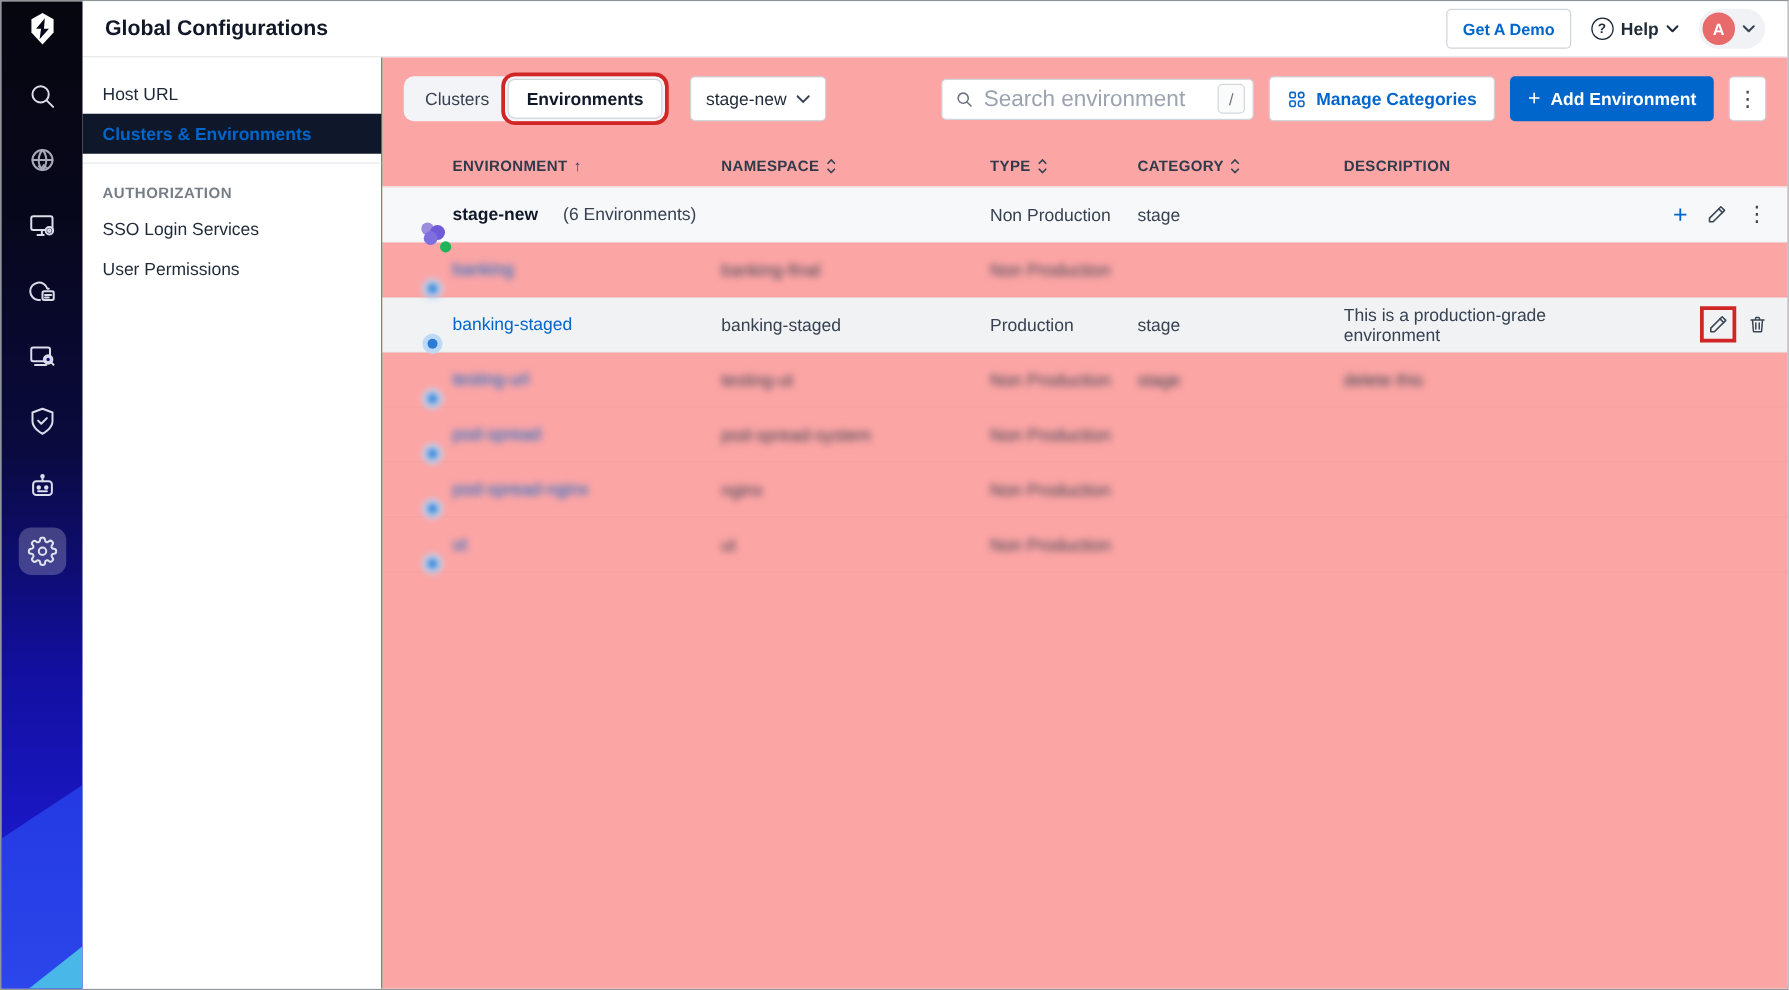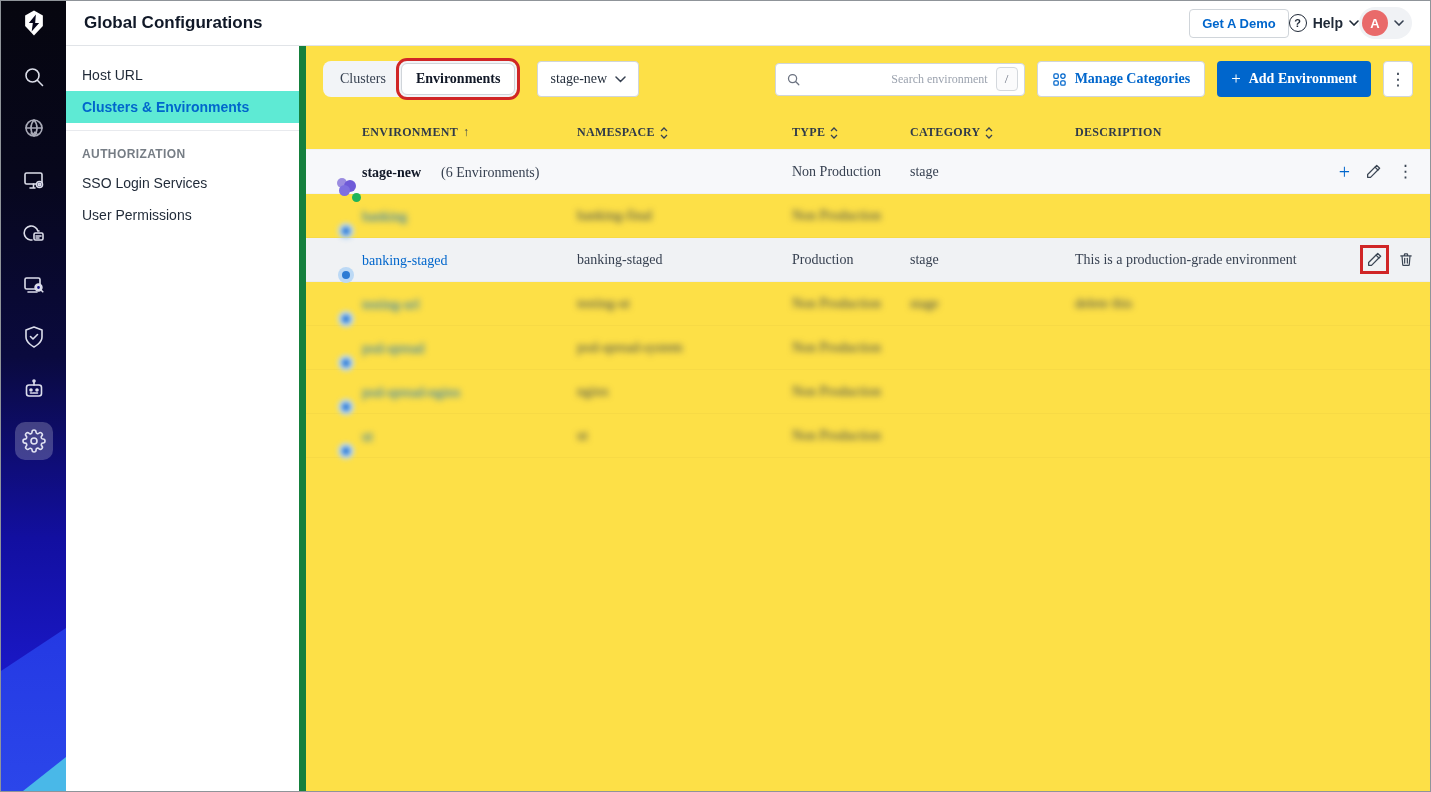--- a/index.html
+++ b/index.html
@@ -19,54 +19,54 @@
   .rail-icons { margin-top:28px; display:flex; flex-direction:column; align-items:center; gap:28px; }
   .ricon { width:24px; height:24px; display:block; opacity:.92; }
   .ricon svg { width:24px; height:24px; stroke:#eef0fb; stroke-width:1.6; fill:none; stroke-linecap:round; stroke-linejoin:round; }
   .active-wrap { width:38px; height:38px; margin:-7px 0; border-radius:10px; background:rgba(255,255,255,.22); display:grid; place-items:center; }
 
   
   .main-col { flex:1; display:flex; flex-direction:column; height:100%; }
   .app-header { height:45px; flex:0 0 45px; background:#fff; border-bottom:1px solid #e1e4e8;
           display:flex; align-items:center; padding:12px 18px; }
   .app-title { font-size:17px; font-weight:700; color:#101827; }
-  .header-right { margin-left:auto; display:flex; align-items:center; }
+  .header-right { margin-left:auto; display:flex; gap:16px; }
   .demo-btn { border:1px solid #d0d5da; border-radius:4px; background:#fff; color:#0066cc;
           font-weight:700; font-size:13px; padding:6px 12px; cursor:pointer; font-family:inherit; }
   .help { display:flex; align-items:center; gap:6px; font-size:14px; font-weight:700; color:#1f2937; cursor:pointer; }
   .qmark { width:18px; height:18px; border:1.6px solid #1f2937; border-radius:50%; display:grid; place-items:center;
           font-size:11px; font-weight:700; color:#1f2937; }
   .avatar-pill { display:flex; align-items:center; gap:6px; background:#f0f2f5; border-radius:16px; padding:3px 8px 3px 3px; cursor:pointer; }
   .avatar { width:26px; height:26px; border-radius:50%; background:#e96a6a; color:#fff; display:grid; place-items:center;
           font-size:13px; font-weight:700; }
   .chev svg { display:block; }
 
   .body { flex:1; display:flex; min-height:0; }
 
   
-  .subnav { width:240px; flex:0 0 240px; border-right:7px solid #15803d; padding-top:13px; background:#fff; }
+  .subnav { width:240px; flex:0 0 240px; border-right:1px solid #15803d; padding-top:13px; background:#fff; }
   .nav-item { height:32px; display:flex; align-items:center; padding:0 16px; font-size:14px; color:#1f2937; cursor:pointer; }
-  .nav-item.active { background:#5eead4; color:#0066cc; font-weight:600; }
+  .nav-item.active { background:#0f172a; color:#0066cc; font-weight:600; }
   .nav-divider { height:1px; background:#e8eaee; margin:7px 0; }
   .nav-section { height:26px; display:flex; align-items:center; padding:0 16px; margin-top:10px;
           font-size:12px; font-weight:700; color:#767d85; letter-spacing:.4px; }
 
   
-  .content { flex:1; min-width:0; background:#fde047;font-family:Liberation Serif, serif; }
+  .content { flex:1; min-width:0; background:#fca5a5; }
   .toolbar { display:flex; align-items:center; margin:15px 17px 0 17px; height:36px; gap:12px; }
   .seg { display:flex; align-items:center; background:#f2f4f7; border-radius:8px; height:36px; padding:0 2px; }
   .seg-tab { padding:7px 14px; font-size:14px; color:#374151; cursor:pointer; border-radius:6px; background:transparent; border:1px solid transparent; font-family:inherit; }
   .seg-tab.selected { background:#fff; border:1px solid #d0d5da; font-weight:700; color:#111827;
           outline:3px solid #d02626; outline-offset:2px; }
   .scope-btn { display:flex; align-items:center; gap:8px; border:1px solid #d0d5da; background:#fff; border-radius:4px;
           height:36px; padding:0 12px; font-size:14px; color:#1f2937; cursor:pointer; margin-left:8px; font-family:inherit; }
   .toolbar-right { margin-left:auto; display:flex; align-items:center; gap:12px; }
   .search-box { display:flex; align-items:center; gap:8px; width:250px; height:33px; border:1px solid #d0d5da;
           border-radius:4px; padding:0 6px 0 10px; background:#fff; }
-  .search-box input { border:none; outline:none; flex:1; font-size:12px; color:#1f2937; font-family:inherit; min-width:0;text-align:right; }
+  .search-box input { border:none; outline:none; flex:1; font-size:18px; color:#1f2937; font-family:inherit; min-width:0; }
   .search-box input::placeholder { color:#9ca3af; }
   .slash-chip { width:22px; height:24px; border:1px solid #d4d8dd; border-radius:4px; background:#fbfbfc; color:#6b7280;
           font-size:13px; display:grid; place-items:center; }
   .manage-btn { display:flex; align-items:center; gap:8px; height:36px; padding:0 14px; border:1px solid #d0d5da;
           border-radius:4px; background:#fff; color:#0066cc; font-size:14px; font-weight:700; cursor:pointer; font-family:inherit;justify-content:space-between; }
   .add-btn { display:flex; align-items:center; gap:8px; height:36px; padding:0 14px; border:none; border-radius:4px;
           background:#0066cc; color:#fff; font-size:14px; font-weight:700; cursor:pointer; font-family:inherit; }
   .kebab-btn { width:30px; height:36px; border:1px solid #d0d5da; border-radius:4px; background:#fff; cursor:pointer;
           font-size:17px; color:#3b4654; display:grid; place-items:center; font-family:inherit; }
 

